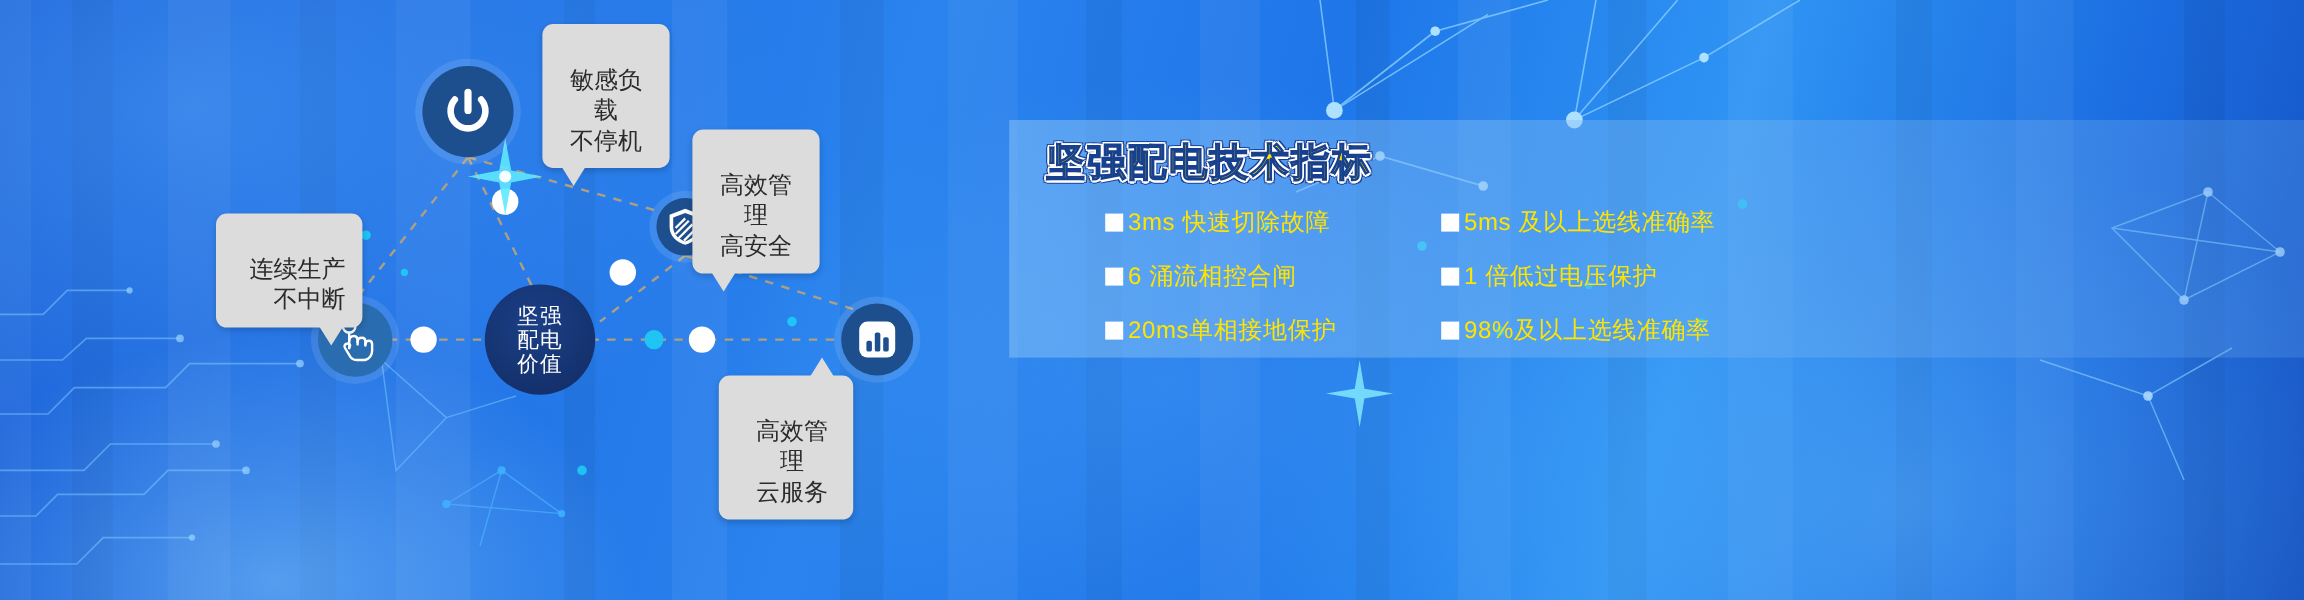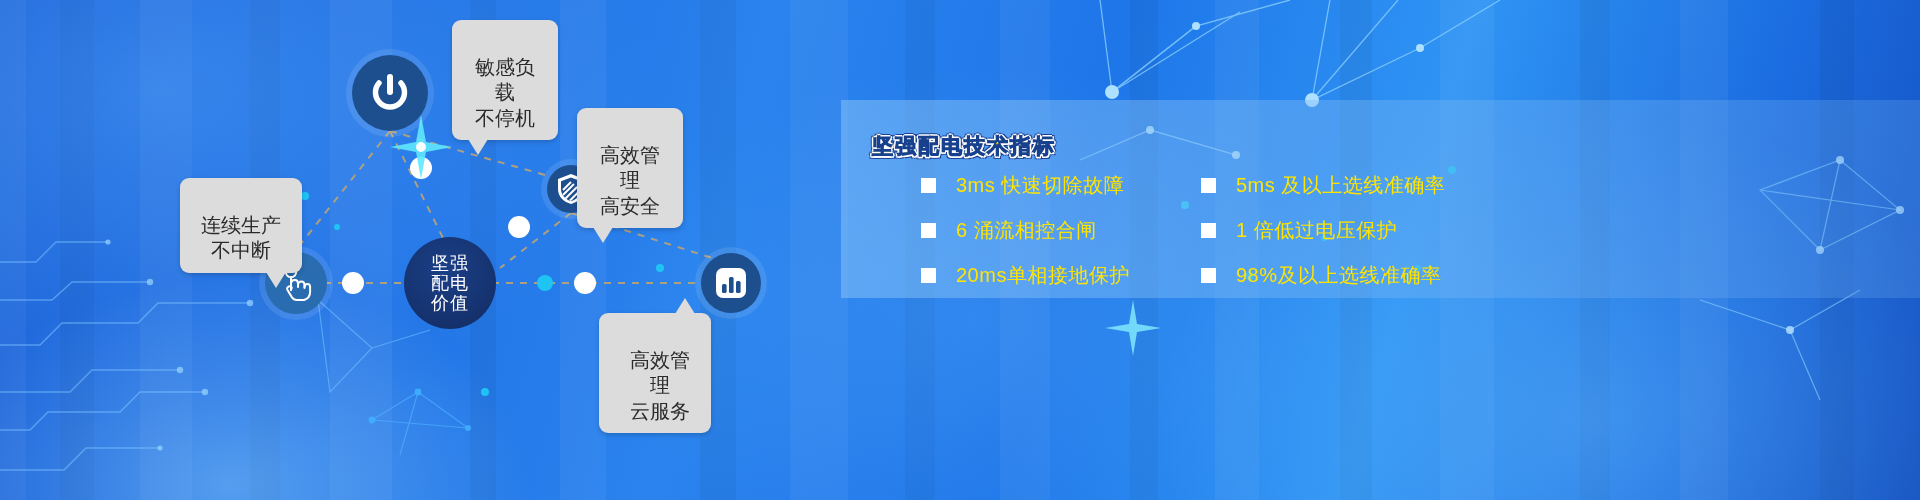--- a/index.html
+++ b/index.html
@@ -86,36 +86,36 @@
     border-top:none; border-bottom:16px solid #dcdcdc;
   }
 
   
   #spec-panel {
     position:absolute;
     left:841px; top:100px; width:1080px; height:198px;
     background:linear-gradient(100deg, rgba(150,205,250,.46) 0%, rgba(125,185,245,.40) 45%, rgba(95,160,235,.30) 100%);
   }
   #spec-title {
-    position:absolute; left:31px; top:32px;
-    font-size:21px; font-weight:bold; letter-spacing:2px;
+    position:absolute; left:31px; top:14px;
+    font-size:32px; font-weight:bold; letter-spacing:2px;
     color:#ffe400;
     -webkit-text-stroke:1px #17408f;
     text-shadow:
       2px 0 0 #fff, -2px 0 0 #fff, 0 2px 0 #fff, 0 -2px 0 #fff,
       1.5px 1.5px 0 #fff, -1.5px 1.5px 0 #fff, 1.5px -1.5px 0 #fff, -1.5px -1.5px 0 #fff,
       3px 0 0 #1a3f93, -3px 0 0 #1a3f93, 0 3px 0 #1a3f93, 0 -3px 0 #1a3f93,
       2.5px 2.5px 0 #1a3f93, -2.5px 2.5px 0 #1a3f93, 2.5px -2.5px 0 #1a3f93, -2.5px -2.5px 0 #1a3f93;
   }
   #spec-grid {
     position:absolute; left:80px; top:72px; width:960px;
     display:grid; grid-template-columns:280px 300px;
     column-gap:0px; row-gap:18px;
   }
-  .spec-item { display:flex; align-items:center; gap:20px; }
+  .spec-item { display:flex; align-items:center; gap:4px; }
   .spec-bullet {
     width:15px; height:15px; background:#ffffff; flex:0 0 auto;
   }
   .spec-text {
     color:#ffe400; font-size:20px; letter-spacing:.5px;
     white-space:nowrap;
   }
 </style>
 </head>
 <body>
@@ -312,21 +312,21 @@
   <div class="callout tail-bl" style="left:452px; top:20px; width:106px;">
     <span>敏感负载
 不停机</span>
   </div>
 
   <div class="callout tail-bl" style="left:577px; top:108px; width:106px;">
     <span>高效管理
 高安全</span>
   </div>
 
-  <div class="callout tail-br" style="left:180px; top:178px; width:122px;">
+  <div class="callout tail-br" style="left:180px; top:178px; width:122px;text-align:right;">
     <span>连续生产
 不中断</span>
   </div>
 
   <div class="callout tail-tr" style="left:599px; top:313px; width:112px;padding-left:24px;">
     <span>高效管理
 云服务</span>
   </div>
 
   <div id="spec-panel">

